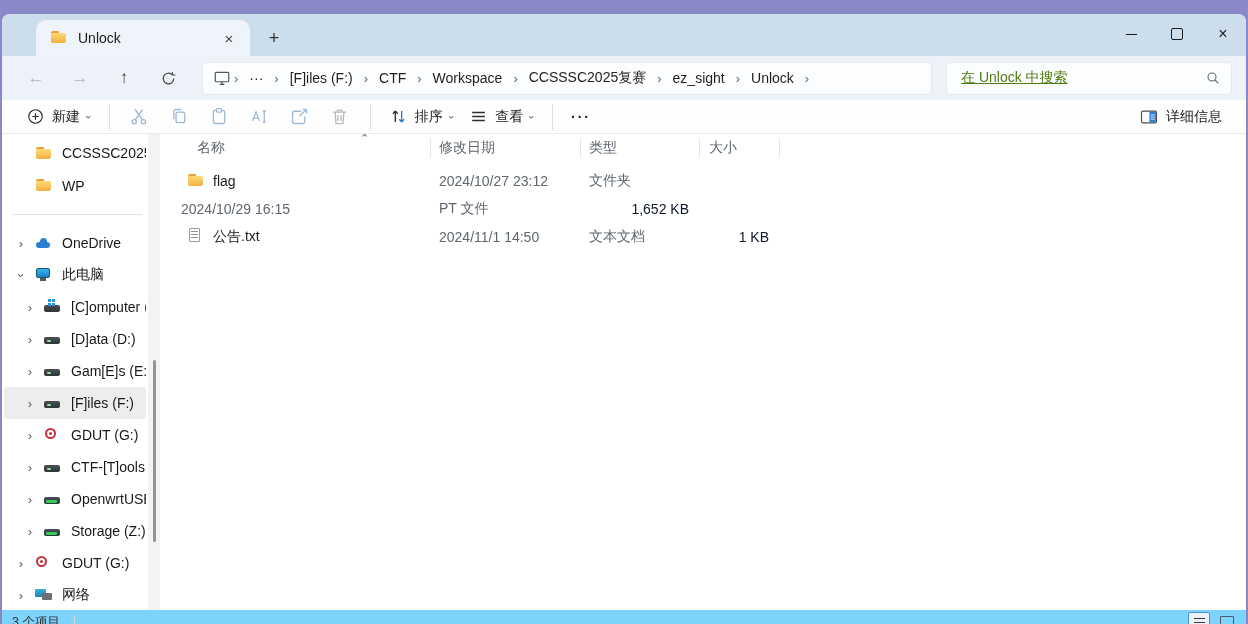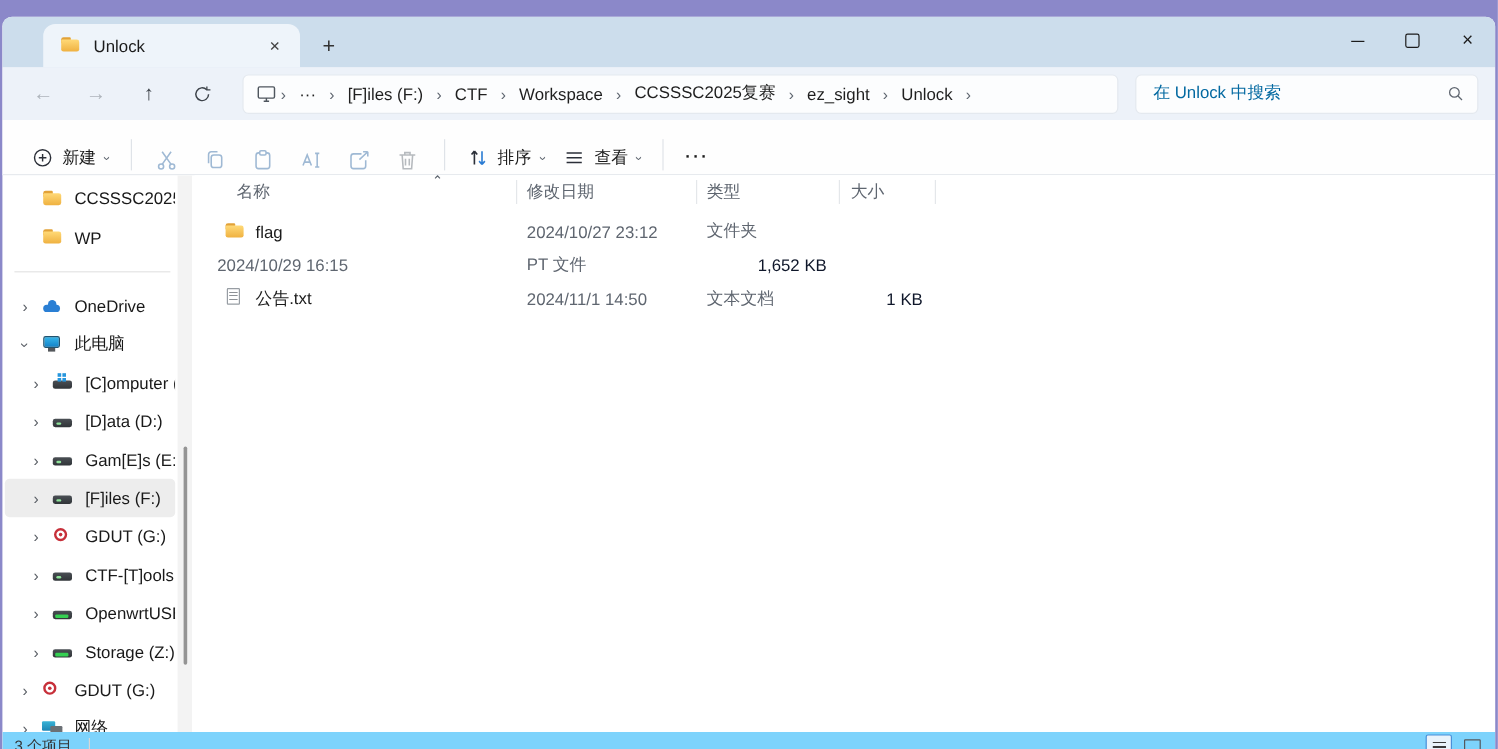--- a/index.html
+++ b/index.html
@@ -23,24 +23,24 @@
   .navbar{height:44px;background:#edf2f9;display:flex;align-items:center;flex:none;padding:0 14px;box-sizing:border-box;gap:4px;}
   .navbtn{width:40px;height:32px;display:flex;align-items:center;justify-content:center;font-size:17px;border-radius:4px;}
   .navbtn.disabled{color:#aeb4bb;}
   .navbtn.enabled{color:#3d434a;}
   .addressbar{margin-left:10px;width:730px;height:33px;background:#fcfdfe;border:1px solid #e4e9ef;border-radius:5px;
     display:flex;align-items:center;padding:0 10px;box-sizing:border-box;font-size:14px;color:#1f1f1f;}
   .crumb{padding:3px 8px;border-radius:3px;white-space:nowrap;}
   .chev{color:#5f6670;font-size:13px;padding:0 3px;}
   .searchbox{margin-left:10px;flex:1;height:33px;background:#fcfdfe;border:1px solid #e4e9ef;border-radius:5px;
     display:flex;align-items:center;padding:0 10px 0 14px;box-sizing:border-box;}
-  .searchbox span{flex:1;font-size:14px;color:#0369a1;}
-  
-  .toolbar{height:46px;background:#fefefe;border-bottom:1px solid #e7eaee;display:flex;align-items:flex-start;
-    flex:none;padding:16px 16px;box-sizing:border-box;}
+  .searchbox span{flex:1;font-size:14px;color:#4d7c0f;text-decoration:underline;}
+  
+  .toolbar{height:34px;background:#fefefe;border-bottom:1px solid #e7eaee;display:flex;align-items:center;
+    flex:none;padding:0 16px;box-sizing:border-box;}
   .tb-btn{display:flex;align-items:center;gap:7px;padding:6px 8px;border-radius:4px;font-size:14px;color:#1b1b1b;}
   .tb-chev{font-size:11px;color:#5f6670;transform:rotate(90deg);display:inline-block;}
   .tb-sep{width:1px;height:26px;background:#dfe3e8;margin:0 10px;}
   .tb-ico{display:flex;align-items:center;justify-content:center;width:40px;height:34px;border-radius:4px;}
   .tb-right{margin-left:auto;display:flex;align-items:center;gap:8px;font-size:14px;color:#1b1b1b;}
   
   .content{flex:1;display:flex;min-height:0;position:relative;}
   .sidebar{width:160px;flex:none;position:relative;padding-top:4px;box-sizing:border-box;overflow:hidden;}
   .sb-row{height:32px;display:flex;align-items:center;gap:9px;padding-left:12px;margin:0 16px 0 2px;
     border-radius:4px;font-size:14px;color:#191919;white-space:nowrap;overflow:hidden;}
@@ -231,20 +231,30 @@
       <svg width="19" height="19" viewBox="0 0 24 24" fill="none" stroke="#2b2f38" stroke-width="1.7">
         <path d="M4 7h16M4 12h16M4 17h16"></path>
       </svg>
       <span>查看</span>
       <span class="tb-chev">›</span>
     </div>
     <div class="tb-sep"></div>
     <div class="tb-btn">
       <span style="letter-spacing:2px;font-weight:bold;">···</span>
     </div>
+    <div class="tb-right">
+      <div class="tb-btn">
+        <svg width="20" height="20" viewBox="0 0 24 24" fill="none">
+          <rect x="3" y="5" width="18" height="14" rx="2" stroke="#4a4f55" stroke-width="1.4"></rect>
+          <rect x="12.5" y="5.8" width="7.8" height="12.4" rx="1" fill="#2b7cd3"></rect>
+          <path d="M14 9.5h5M14 12h5M14 14.5h5" stroke="#fff" stroke-width="1"></path>
+        </svg>
+        <span>详细信息</span>
+      </div>
+    </div>
   </div>
 
   <div class="content">
     <div class="sidebar">
       <div>
   <div class="sb-row l1">
     <span class="sb-chev"></span>
     <span class="icon folder"></span>
     <span class="sb-label">CCSSSC2025复赛</span>
   </div>

